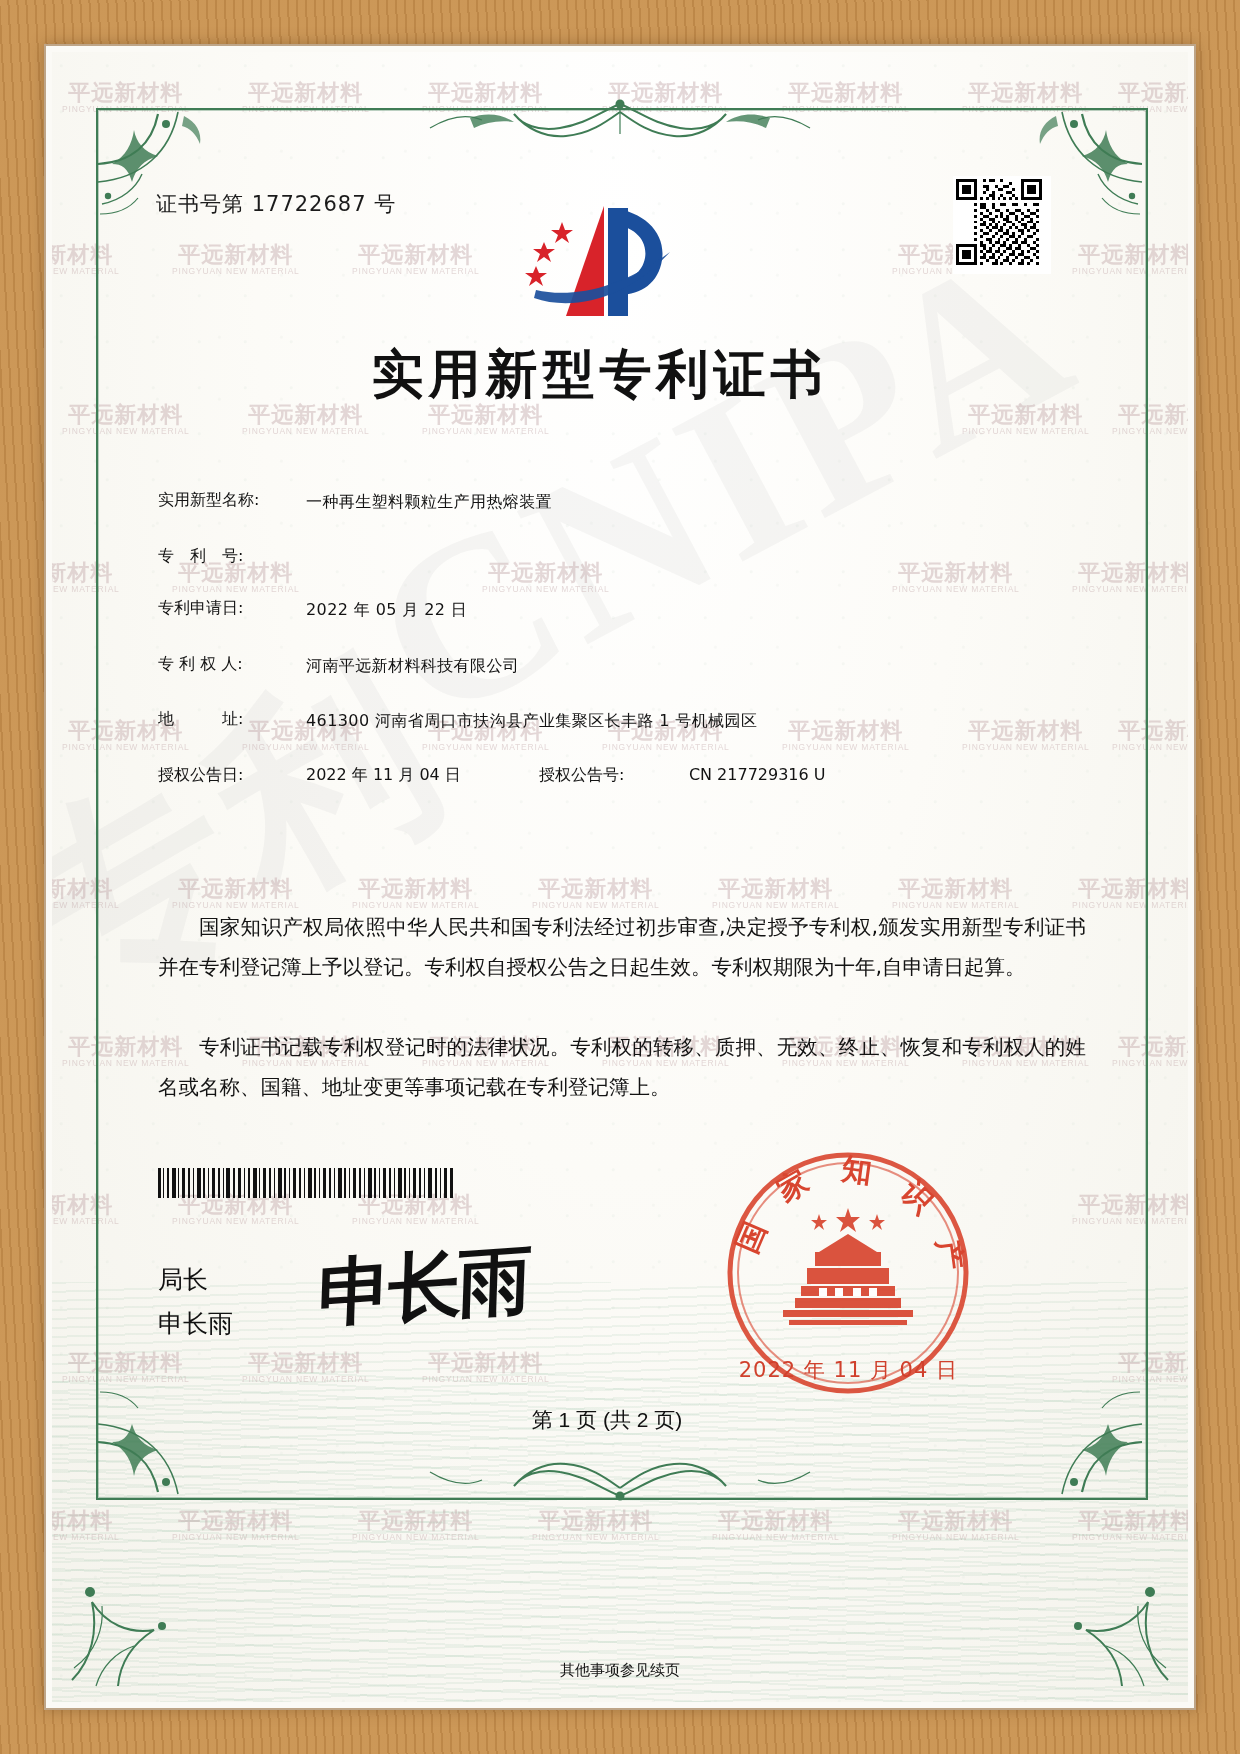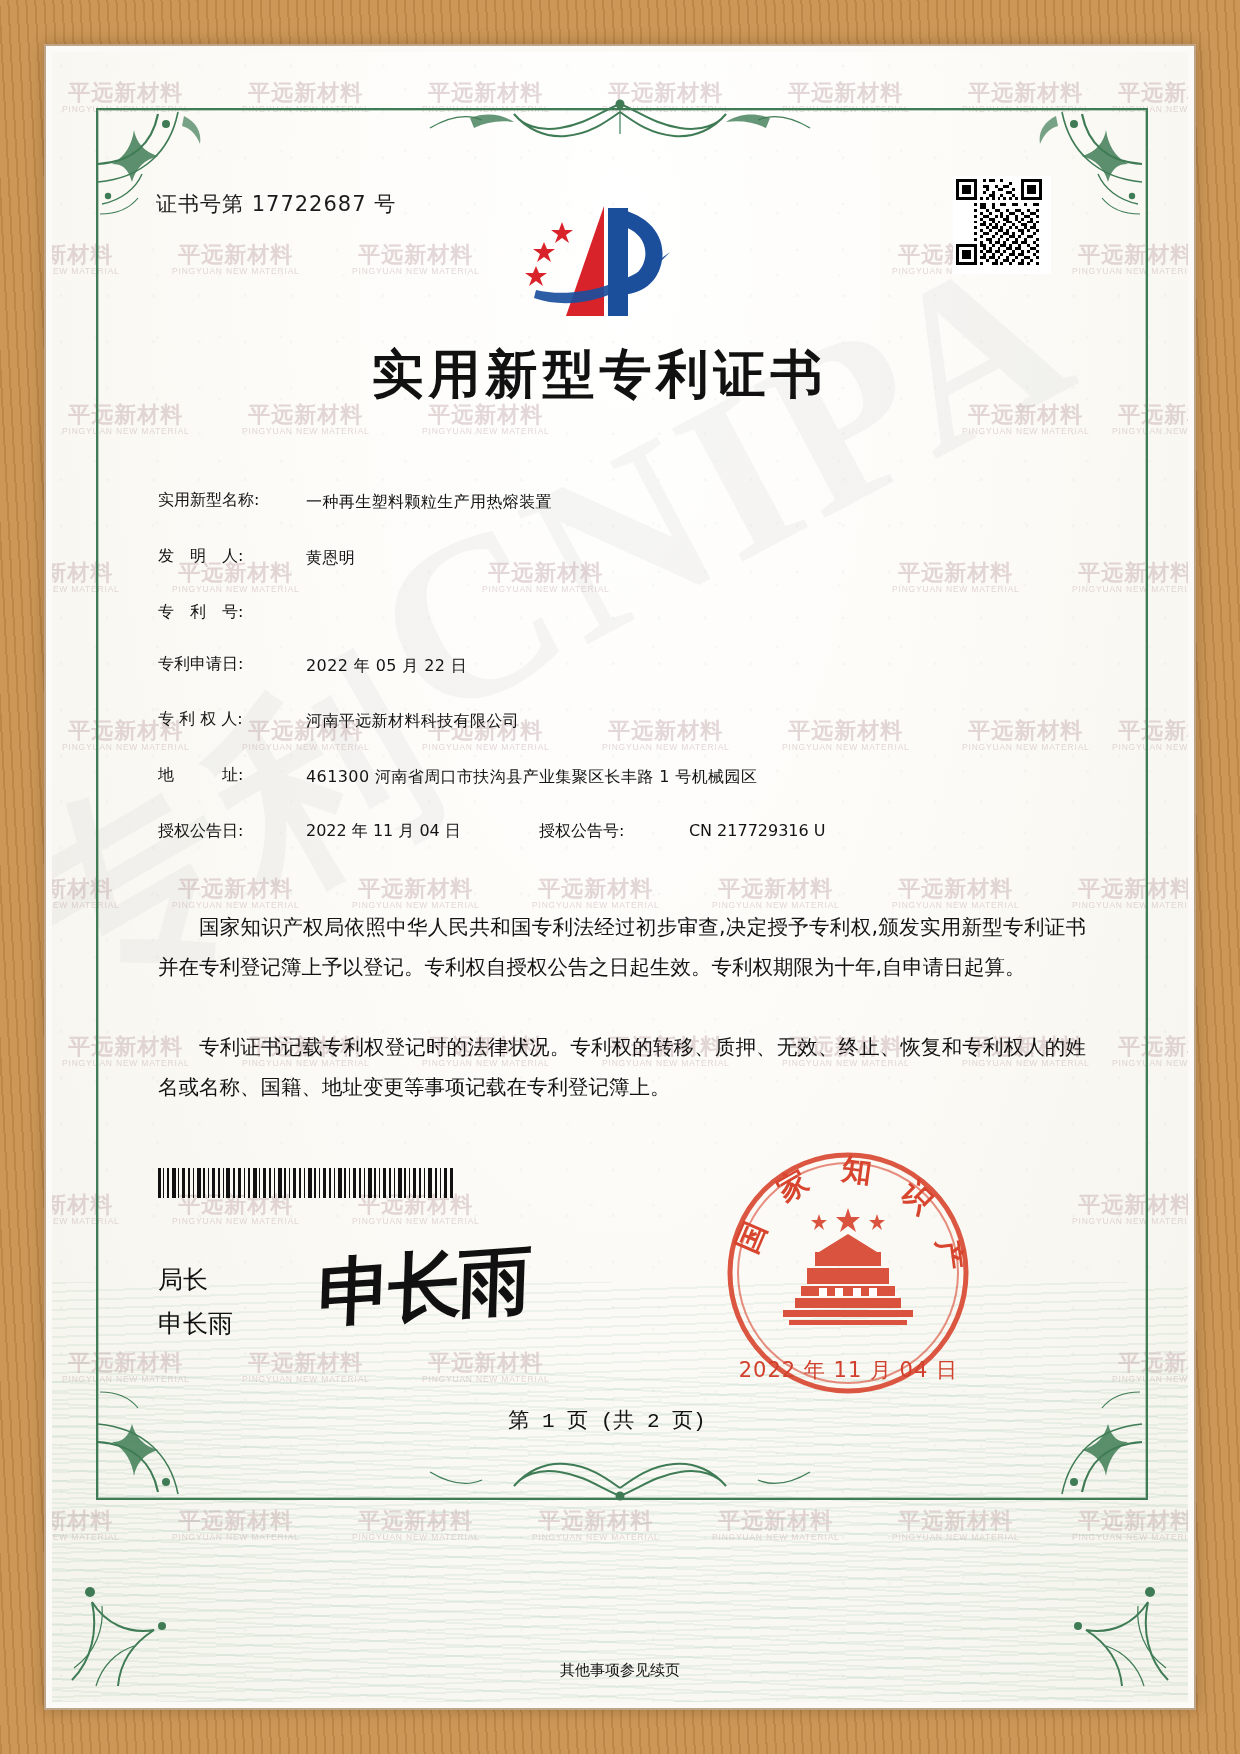--- a/index.html
+++ b/index.html
@@ -315,21 +315,21 @@
     font-family: "DejaVu Sans", sans-serif;
   }
 
   .page-no {
     position: absolute;
     left: 15px; right: 0;
     bottom: 62px;
     text-align: center;
     font-size: 21px;
     color: #111;
-    font-family: Liberation Mono, monospace;
+    font-family: Liberation Sans, sans-serif;
   }
 
   .footer-note {
     position: absolute;
     left: 0; right: 0;
     bottom: 22px;
     text-align: center;
     font-size: 15px;
     color: #111;
     font-family: "DejaVu Sans", sans-serif;
@@ -761,24 +761,20 @@
           </g>
         </svg>
       </div>
 
       <div class="doc-title">实用新型专利证书</div>
 
       <div class="fields">
         <div class="row">
           <div class="lbl">实用新型名称:</div>
           <div class="val">一种再生塑料颗粒生产用热熔装置</div>
-        </div>
-        <div class="row">
-          <div class="lbl">发　明　人:</div>
-          <div class="val">黄恩明</div>
         </div>
         <div class="row">
           <div class="lbl">专　利　号:</div>
         </div>
         <div class="row">
           <div class="lbl">专利申请日:</div>
           <div class="val">2022 年 05 月 22 日</div>
         </div>
         <div class="row">
           <div class="lbl">专 利 权 人:</div>

